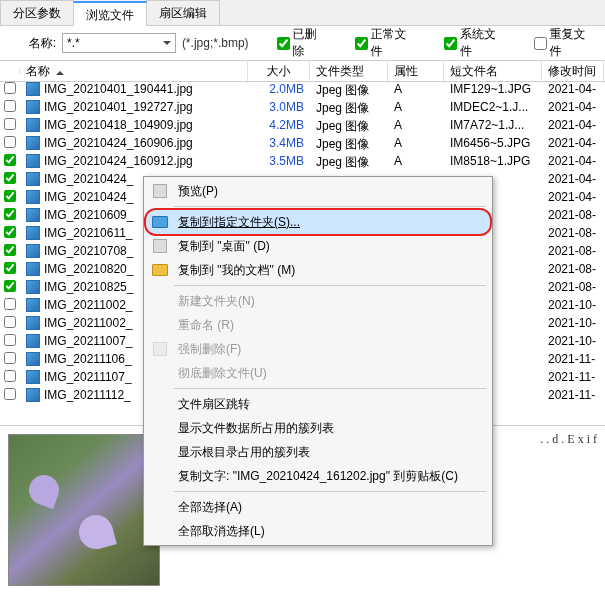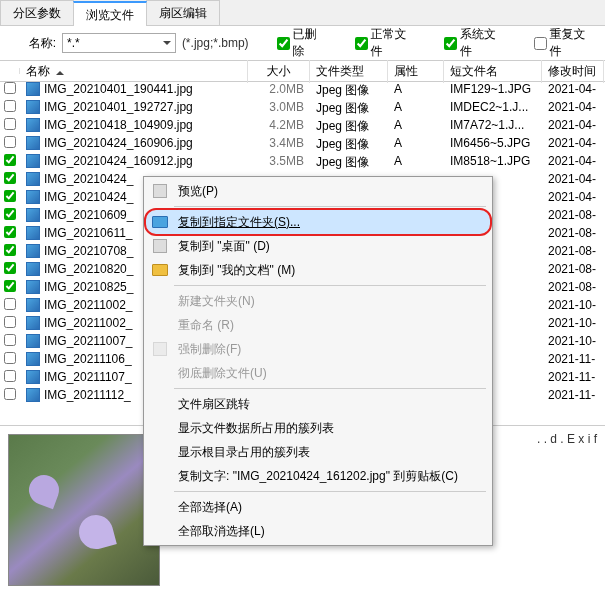--- a/index.html
+++ b/index.html
@@ -27,39 +27,39 @@
 .col-short { width: 98px; }
 .col-mtime { width: 62px; }
 
 .grid-body { height: 320px; overflow: hidden; }
 .row { display: flex; height: 18px; align-items: flex-start; white-space: nowrap; }
 .row > div { padding: 0 6px; overflow: hidden; }
 .row .col-chk { display: flex; align-items: center; justify-content: center; padding: 0; }
 .row .col-chk input { width: 12px; height: 12px; accent-color: #0a0; }
 .row .col-name { display: flex; align-items: center; gap: 4px; }
 .file-icon { width: 14px; height: 14px; background: linear-gradient(135deg,#4aa3df,#2a6db4); border: 1px solid #2a6db4; flex-shrink: 0; }
-.row .col-size { color: #737373; text-align: right; }
+.row .col-size { color: #1d4ed8; text-align: right; }
 .arrow-up { width: 0; height: 0; border: 4px solid transparent; border-bottom-color: #444; margin-left: 2px; }
 
 .context-menu { position: absolute; left: 143px; top: 176px; width: 350px; background: #f6f6f6; border: 1px solid #999; box-shadow: 2px 2px 6px rgba(0,0,0,.3); z-index: 100; padding: 2px; }
 .menu-item { display: flex; align-items: center; height: 24px; padding: 0 20px 0 4px; gap: 8px; cursor: default; }
 .menu-item.highlighted { background: #cde6ff; outline: 2px solid #e62222; outline-offset: 0; border-radius: 10px; }
 .menu-item.disabled { color: #999; }
 .menu-icon-slot { width: 20px; height: 20px; display: flex; align-items: center; justify-content: center; flex-shrink: 0; }
 .menu-sep { height: 1px; background: #ccc; margin: 3px 4px 3px 28px; }
 .folder-icon { width: 16px; height: 12px; background: #f0c040; border: 1px solid #c09020; border-radius: 1px; position: relative; }
 .folder-icon.blue { background: #4aa3df; border-color: #2a6db4; }
 .mini-icon { width: 14px; height: 14px; background: #ddd; border: 1px solid #aaa; }
 
 .bottom { position: absolute; left: 0; bottom: 0; width: 605px; height: 168px; border-top: 1px solid #ccc; display: flex; }
 .preview { width: 152px; height: 152px; margin: 8px; border: 1px solid #888; background: linear-gradient(140deg,#5a7a4a 0%,#6a8a5a 30%,#9a8ac0 50%,#6a7a4a 70%,#4a5a3a 100%); position: relative; overflow: hidden; }
 .preview::before { content:""; position:absolute; left:20px; top:40px; width:30px; height:30px; background:#b9a8e0; border-radius:50% 50% 0 50%; transform:rotate(20deg); }
 .preview::after { content:""; position:absolute; left:70px; top:80px; width:34px; height:34px; background:#c4b4e8; border-radius:50% 50% 0 50%; transform:rotate(-15deg); }
 .hex { flex: 1; font-family: "Consolas", monospace; font-size: 11px; color: #333; padding: 6px 8px; white-space: pre; overflow: hidden; position: relative; }
-.hex .ascii { position: absolute; right: 8px; top: 6px; text-align: right; }
+.hex .ascii { position: absolute; right: 8px; top: 6px; text-align: right; font-family: Liberation Serif, serif; }
 .underline { text-decoration: underline; }
 </style>
 </head>
 <body>
 
 <div class="tabs">
   <div class="tab">分区参数</div>
   <div class="tab active">浏览文件</div>
   <div class="tab">扇区编辑</div>
 </div>

